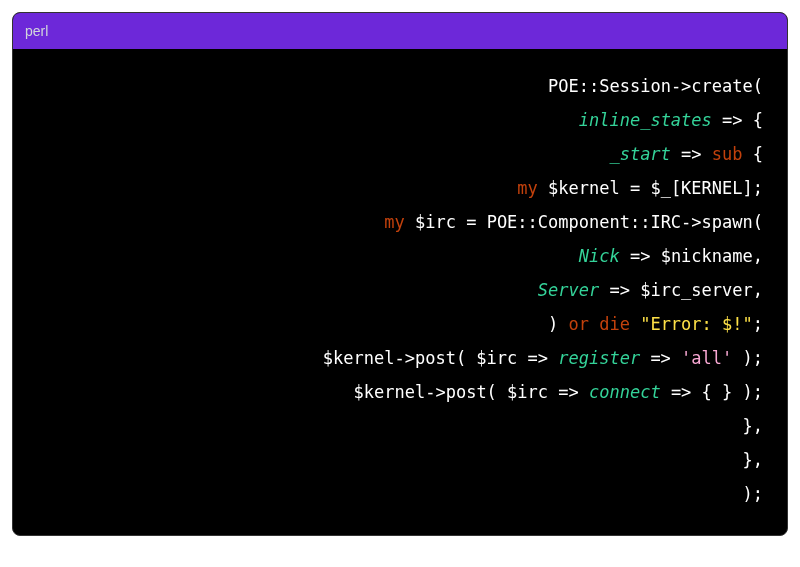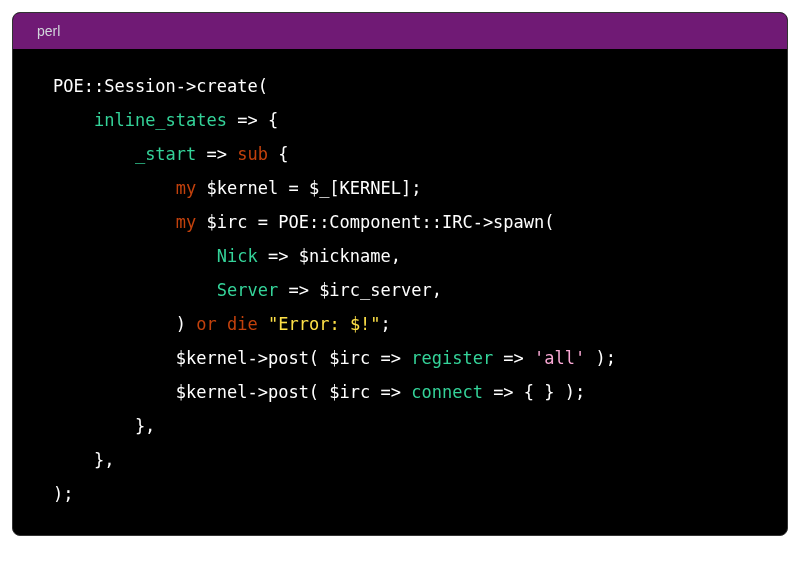--- a/index.html
+++ b/index.html
@@ -8,37 +8,38 @@
       padding: 12px;
       font-family: ui-monospace, 'SF Mono', Menlo, Consolas, monospace;
     }
     .code-block {
       border-radius: 8px;
       overflow: hidden;
       background: #000000;
       border: 1px solid #333;
     }
     .code-header {
-      background: #701a75;
+      background: #6d28d9;
       color: #d1d5db;
-      padding: 10px 24px;
+      padding: 10px 12px;
       font-size: 14px;
       font-family: -apple-system, BlinkMacSystemFont, 'Segoe UI', sans-serif;
     }
     .code-body {
-      padding: 20px 24px 24px 40px;
+      padding: 20px 24px 24px 32px;
       font-size: 17px;
       line-height: 2.0;
       color: #ffffff;
       white-space: pre;
       overflow-x: auto;
+      text-align: right;
     }
     .tok { display: inline; }
     .c-white { color: #ffffff; }
-    .c-green { color: #34d399; }
+    .c-green { color: #34d399; font-style: italic; }
     .c-blue { color: #c2410c; }
     .c-yellow { color: #fde047; }
     .c-orange { color: #f9a8d4; }
   </style>
 </head>
 <body>
 
 <div class="code-block">
   <div class="code-header">
     <span>perl</span>

